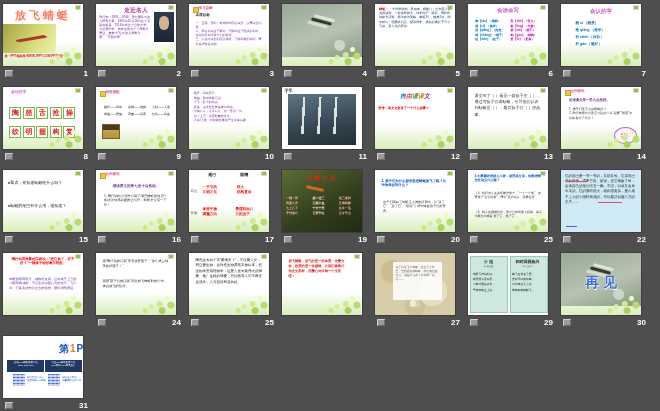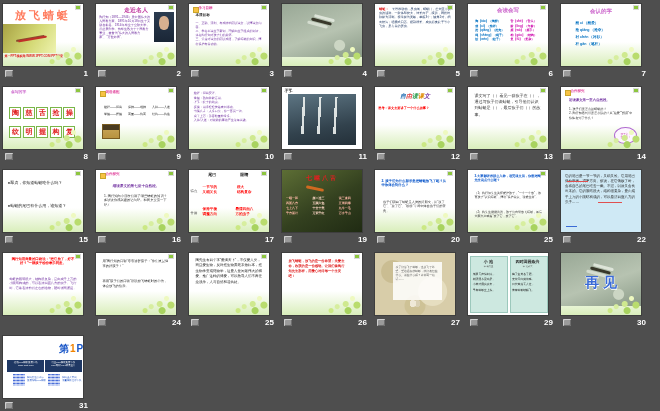--- a/index.html
+++ b/index.html
@@ -435,24 +435,20 @@
       <div class="bar">
         <div class="baricon"></div>
         <div class="num">25</div>
       </div>
     </div>
     <div class="cell">
       <div class="thumb theme corner">
         <div class="el" style="left: 8%; top: 10%; width: 72%; font-size: 3.3px; line-height: 1.5; color: rgb(224, 32, 32); font-weight: bold;">放飞蜻蜓，放飞的是一份希望；关爱生命，收获的是一份感动。让我们像陶行知先生那样，用爱心对待每一个生灵吧！</div>
         <div class="plants el"></div>
       </div>
-      <div class="bar">
-        <div class="baricon"></div>
-        <div class="num">26</div>
-      </div>
     </div>
     <div class="cell">
       <div class="thumb tanbg">
         <div class="el" style="left: 22%; top: 14%; width: 54%; height: 52%; background: rgba(255, 255, 255, 0.85); padding: 3px; font-size: 2.8px; line-height: 1.45; color: rgb(85, 85, 85);">孩子们放飞了蜻蜓，也放飞了希望。望着远去的蜻蜓，他们会想些什么、说些什么呢？请你写一段话……</div>
         <div class="butterfly el" style="left: 44%; top: 76%; width: 10px; height: 7px;"></div>
       </div>
       <div class="bar">
         <div class="baricon"></div>
         <div class="num">27</div>
       </div>

